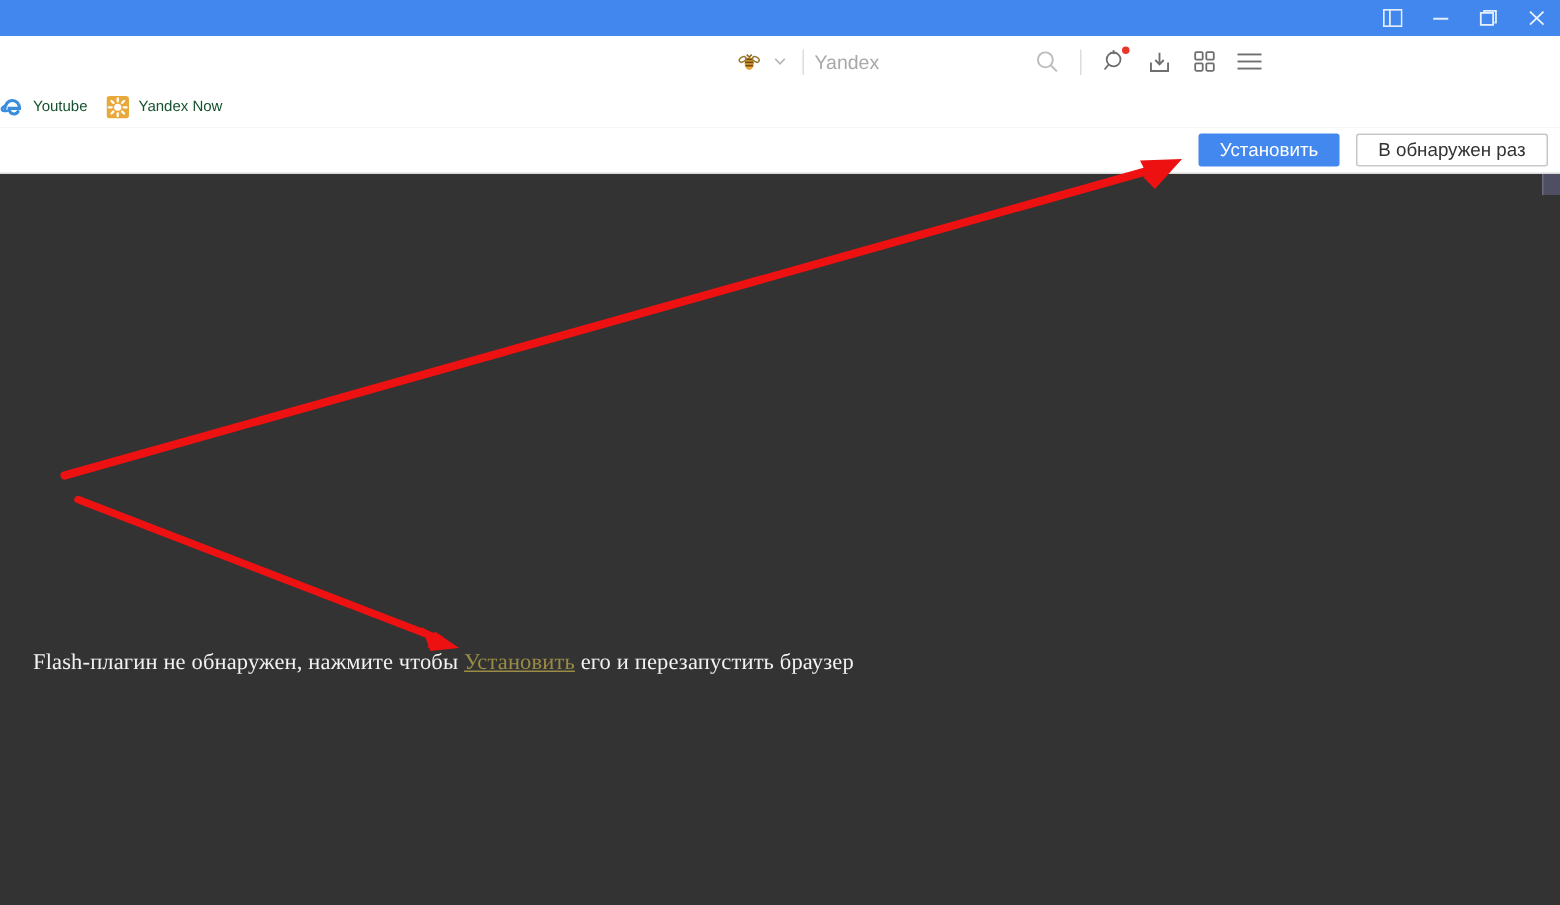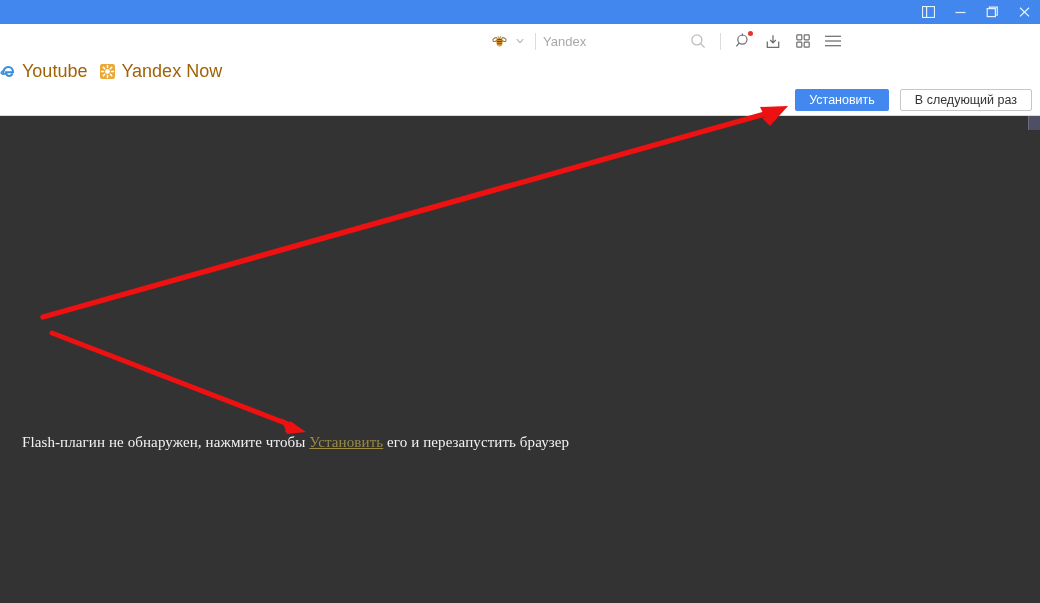--- a/index.html
+++ b/index.html
@@ -125,22 +125,22 @@
   }
   .bm-item {
     display: flex;
     align-items: center;
     height: 23px;
     padding: 0 6px;
     cursor: default;
     white-space: nowrap;
   }
   .bm-label {
-    font-size: 18px;
-    color: #a16207;
+    font-size: 10px;
+    color: #14532d;
     font-family: "Liberation Sans", sans-serif;
   }
   .bm-ico {
     width: 16px;
     height: 16px;
     margin-right: 6px;
     display: flex;
     align-items: center;
     justify-content: center;
     flex: none;
@@ -357,21 +357,21 @@
           </g>
         </svg>
       </span>
       <span class="bm-label">Yandex Now</span>
     </div>
 
   </div>
 
   <div class="notifybar">
     <button class="btn-primary">Установить</button>
-    <button class="btn-secondary">В следующий раз</button>
+    <button class="btn-secondary">В обнаружен раз</button>
   </div>
 
   <div class="viewport">
 
     <div class="scroll-thumb"></div>
 
     <div class="flash-msg">
       <span>Flash-плагин не обнаружен, нажмите чтобы </span><a class="flash-link" href="#">Установить</a><span> его и перезапустить браузер</span>
     </div>
 

